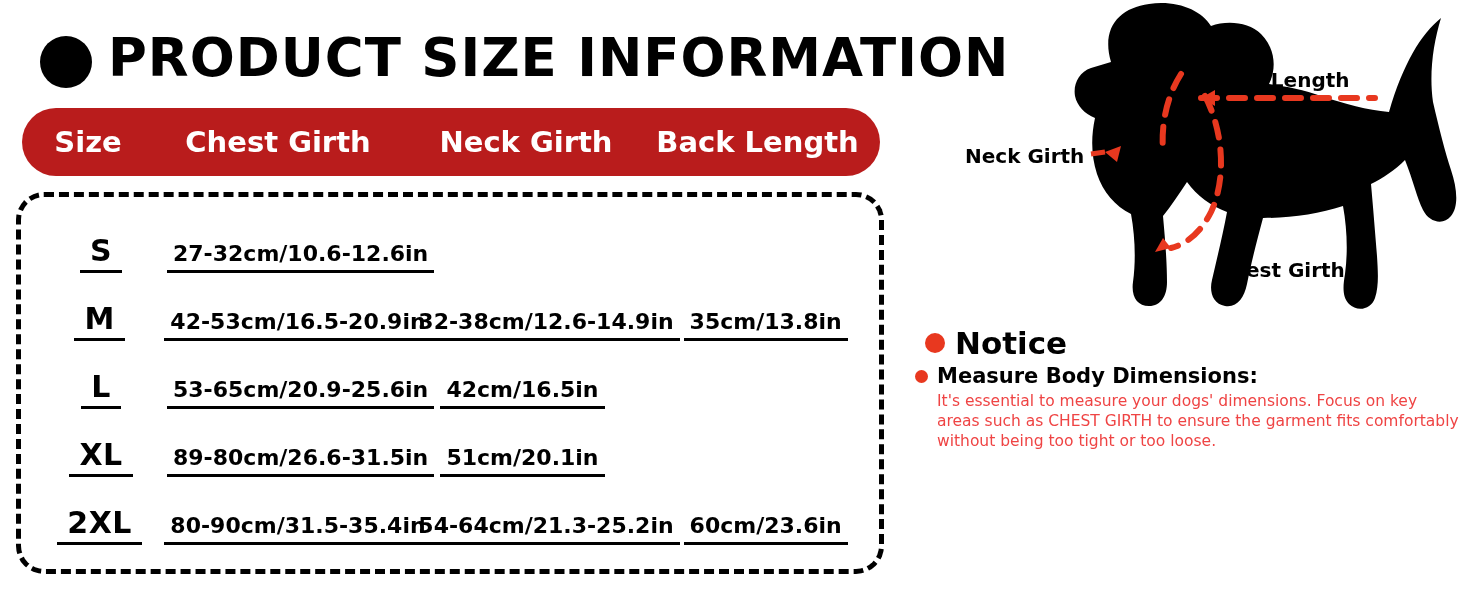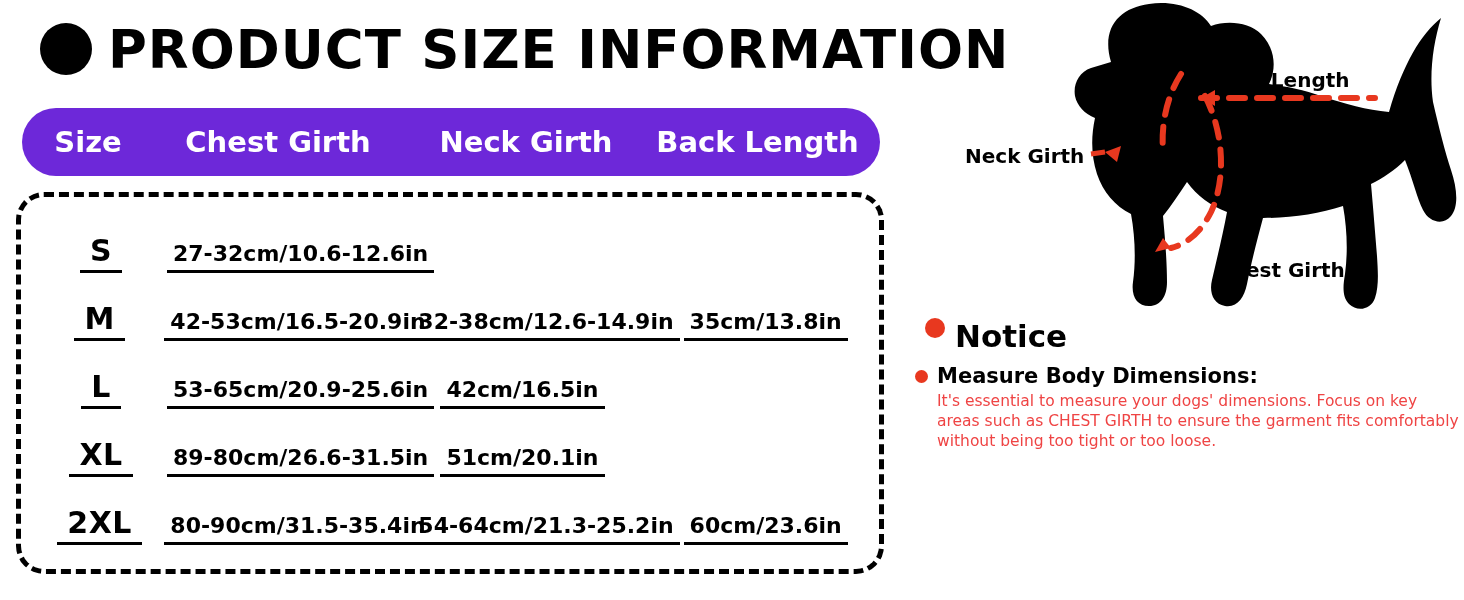--- a/index.html
+++ b/index.html
@@ -24,21 +24,21 @@
   }
 
   
   .title-pill {
     position: absolute;
     left: 14px; top: 10px;
     width: 980px; height: 78px;
     background: #ffffff;
     border-radius: 39px;
     display: flex;
-    align-items: center;
+    align-items: flex-end;
     padding-left: 26px;
   }
   .title-dot {
     width: 52px; height: 52px;
     background: #000000;
     border-radius: 50%;
     flex: 0 0 auto;
     margin-right: 16px;
   }
   .title-text {
@@ -48,21 +48,21 @@
     letter-spacing: 1px;
     color: #000000;
     white-space: nowrap;
   }
 
   
   .header-bar {
     position: absolute;
     left: 22px; top: 108px;
     width: 858px; height: 68px;
-    background: #6d28d9;
+    background: #b91c1c;
     border-radius: 34px;
     display: flex;
     align-items: center;
   }
   .header-cell {
     color: #ffffff;
     font-weight: bold;
     font-size: 29px;
     text-align: center;
     white-space: nowrap;
@@ -134,21 +134,21 @@
   #lbl-chest { left: 312px; top: 258px; }
 
   
   .notice-pill {
     position: absolute;
     left: 8px; top: 318px;
     width: 190px; height: 50px;
     background: #ffffff;
     border-radius: 25px;
     display: flex;
-    align-items: flex-start;
+    align-items: center;
     padding-left: 12px;
   }
   .notice-dot {
     width: 20px; height: 20px;
     border-radius: 50%;
     background: #e8381f;
     margin-right: 10px;
     flex: 0 0 auto;
   }
   .notice-text {

